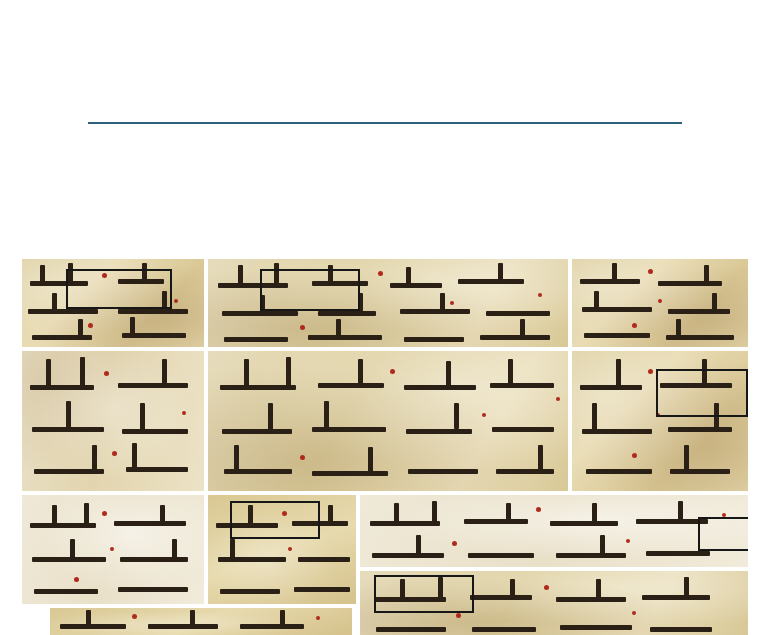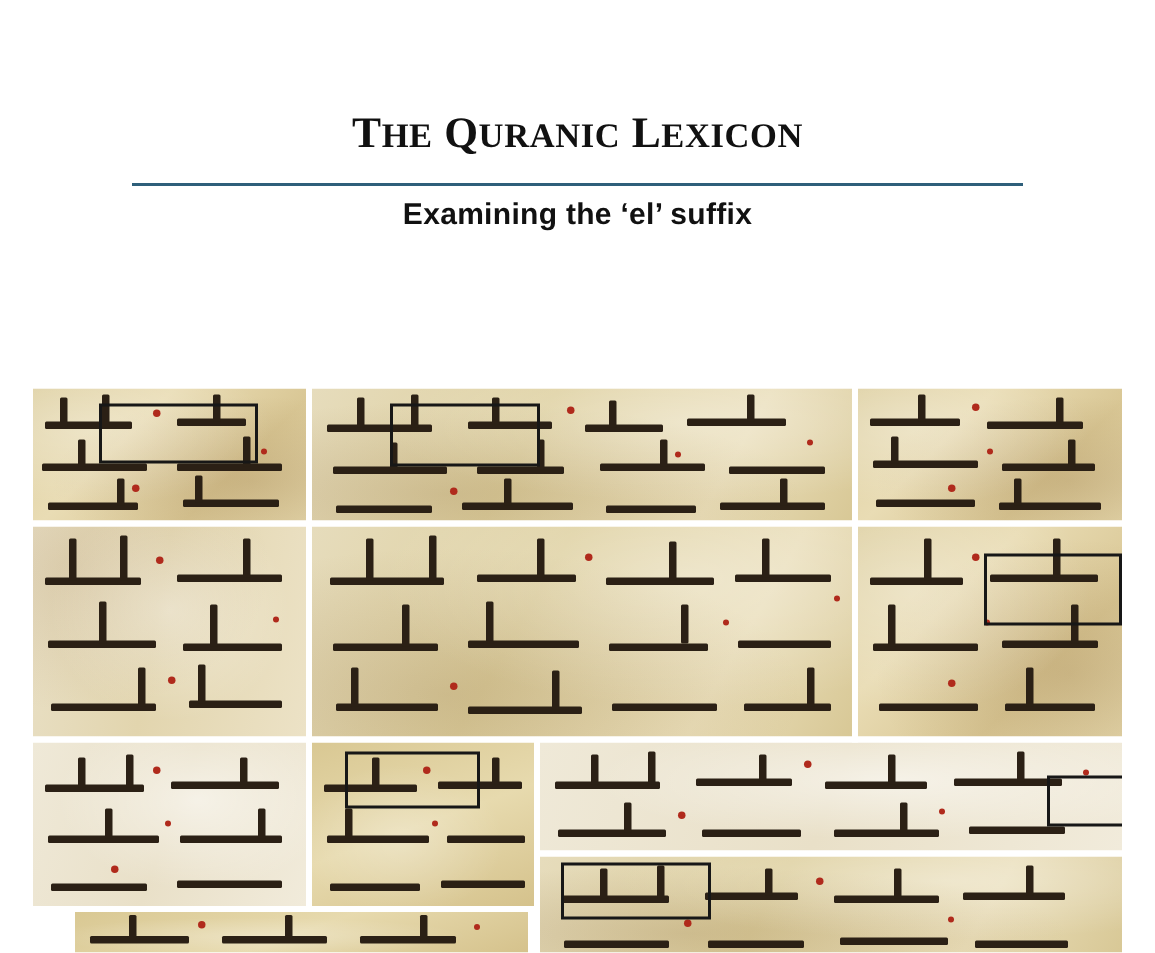--- a/index.html
+++ b/index.html
@@ -160,27 +160,23 @@
   .gap-h {
     position: absolute;
     background: #ffffff;
   }
 </style>
 </head>
 <body>
 
 <div class="page">
 
-  <div class="title-wrap">
-    <div class="doc-title"><span>T</span><span class="sc">HE</span>&nbsp;<span>Q</span><span class="sc">URANIC</span>&nbsp;<span>L</span><span class="sc">EXICON</span></div>
-  </div>
 
   <div class="rule"></div>
 
-  <div class="subtitle">Examining the ‘el’ suffix</div>
 
 
   <div class="plate">
 
     <div class="panel parch-a" style="left:0px; top:0px; width:182px; height:88px;">
       <div class="scriptlayer">
         <div class="gl h" style="left:8px;  top:22px; width:58px;"></div>
         <div class="gl v" style="left:18px; top:6px;  height:20px;"></div>
         <div class="gl v" style="left:46px; top:4px;  height:22px;"></div>
         <div class="gl h" style="left:96px; top:20px; width:46px;"></div>

